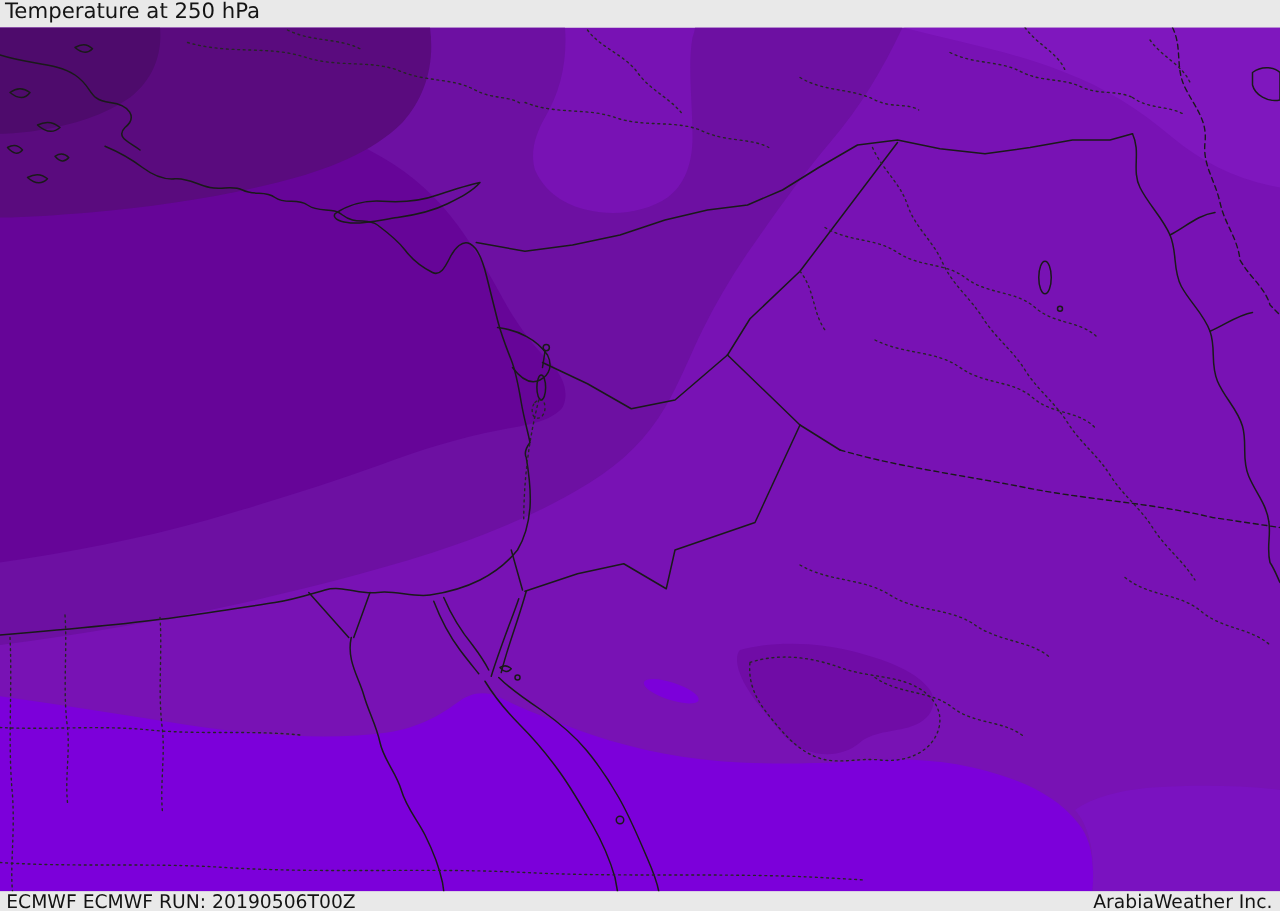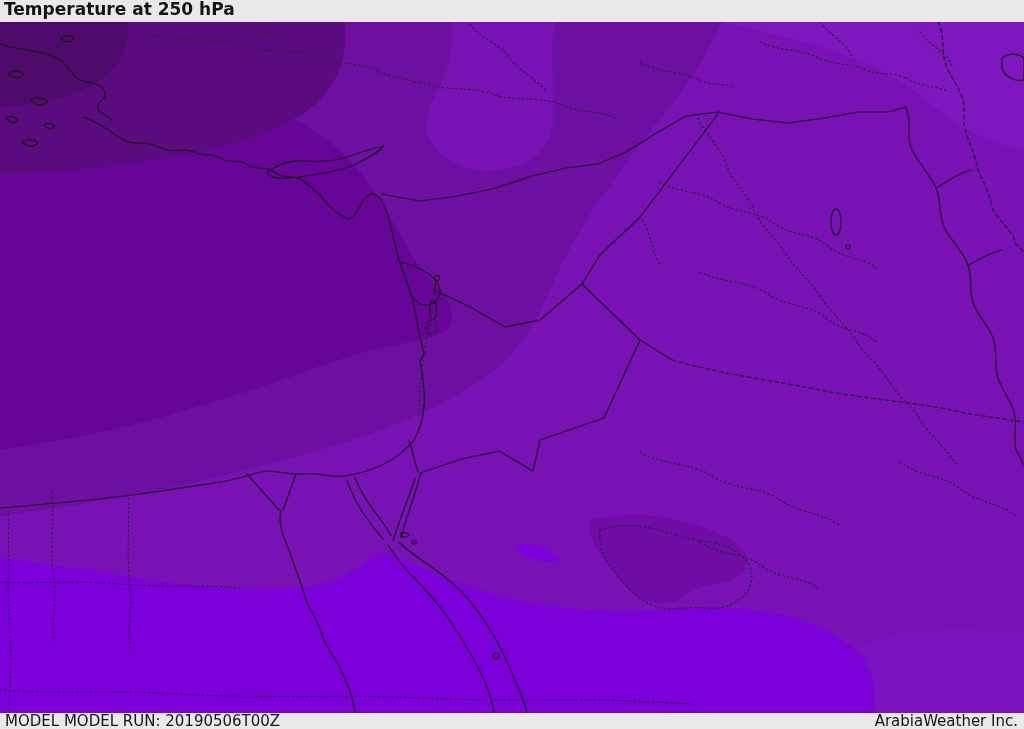--- a/index.html
+++ b/index.html
@@ -5,21 +5,21 @@
   html,body{margin:0;padding:0;}
   body{
     width:1024px;height:729px;overflow:hidden;
     background:#e9e9e9;
     font-family:"DejaVu Sans", sans-serif;
   }
   .bar{
     display:flex;justify-content:space-between;align-items:center;
     background:#e9e9e9;color:#141414;box-sizing:border-box;
   }
-  .bar.top{height:22px;font-size:17px;line-height:22px;padding:0 5px 4px 4px;font-weight:bold;}
+  .bar.top{height:22px;font-size:17px;line-height:22px;padding:0 5px 4px 4px;}
   .bar.bottom{height:16px;font-size:15px;line-height:16px;padding:0 6px 0 5px;}
   .bar .lbl{white-space:nowrap;}
   .map-wrap{width:1024px;height:691px;}
   svg{display:block;}
 </style>
 </head>
 <body>
 
 <header class="bar top">
   <span class="lbl">Temperature at 250 hPa</span>
@@ -149,15 +149,15 @@
              M900,440 C920,456 944,452 962,468 C980,482 1000,480 1016,494"></path>
     <path d="M600,508 C624,500 650,504 672,512 C694,520 716,518 734,528 C752,538 756,554 748,568
              C740,582 722,588 704,586 C686,584 670,590 654,584 C638,578 628,566 618,554
              C608,542 598,528 600,508 Z"></path>
     <path d="M0,668 C60,672 120,668 180,672 C260,677 340,672 420,676 C500,680 580,676 656,680 L692,682"></path>
   </g>
 </svg>
 </div>
 
 <footer class="bar bottom">
-  <span class="lbl">MODEL MODEL RUN: 20190506T00Z</span>
+  <span class="lbl">ECMWF ECMWF RUN: 20190506T00Z</span>
   <span class="lbl">ArabiaWeather Inc.</span>
 </footer>
 
 </body></html>

